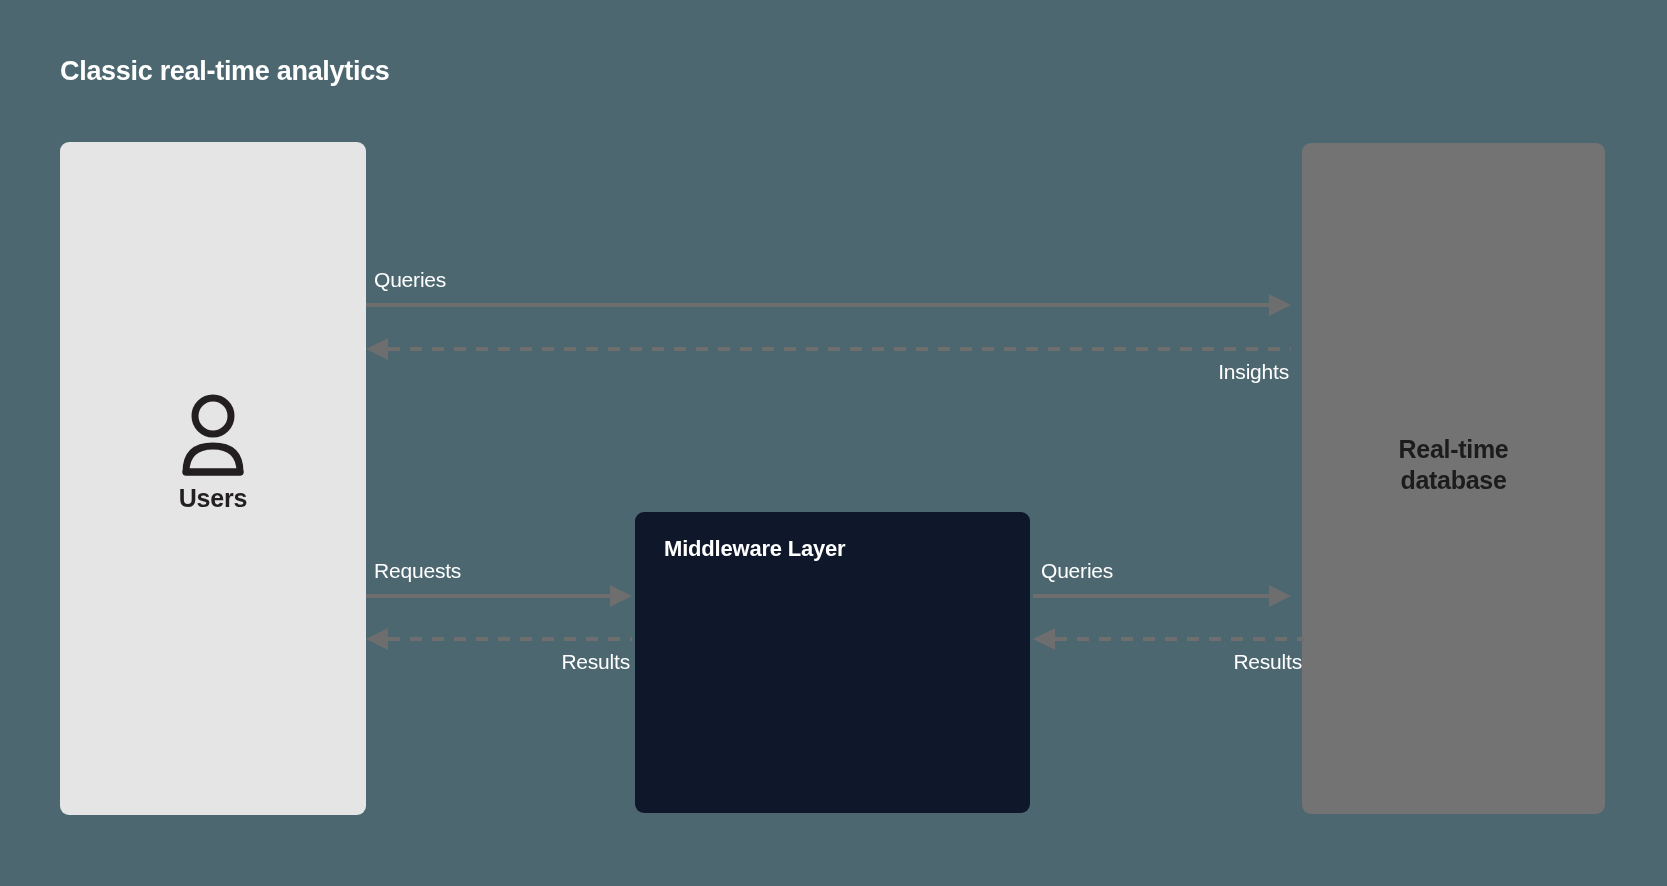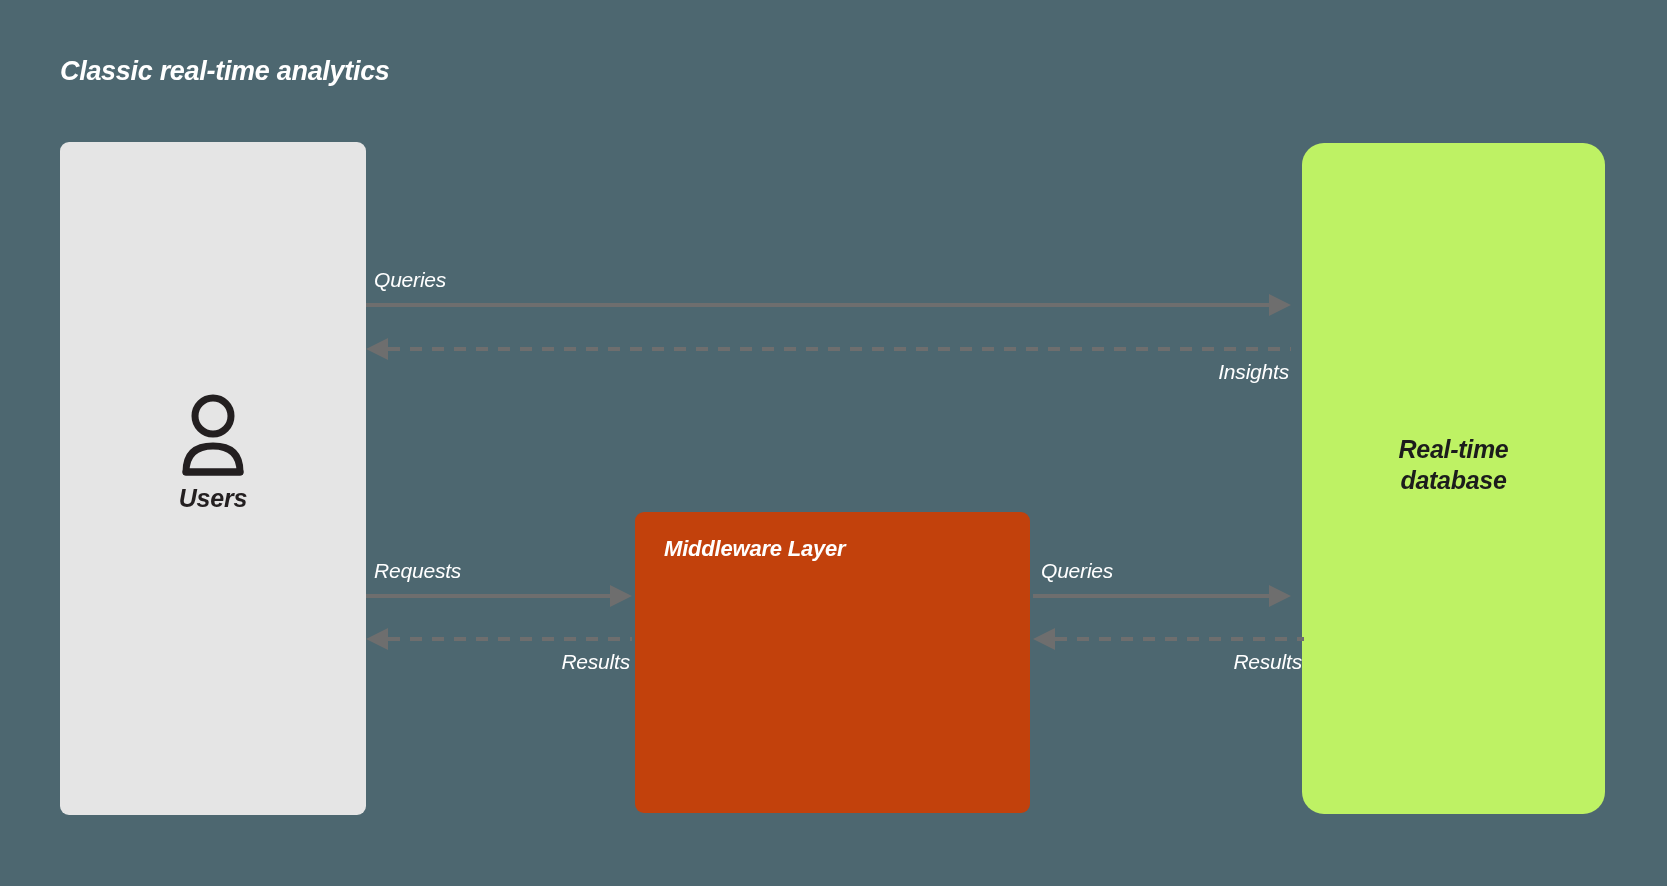--- a/index.html
+++ b/index.html
@@ -3,21 +3,21 @@
 <meta charset="utf-8">
 <style>
   * { margin:0; padding:0; box-sizing:border-box; }
   html, body { width:1667px; height:886px; }
   body {
     background:#4d6770;
     font-family:"Liberation Sans", sans-serif;
     overflow:hidden;
     position:relative;
   }
-  #canvas { position:absolute; inset:0;font-style:italic; }
+  #canvas { position:absolute; inset:0; }
 
   .title {
     position:absolute;
     left:60px; top:56px;
     font-size:27px;
     font-weight:bold;
     color:#ffffff;
     letter-spacing:-0.3px;
   }
 
@@ -37,34 +37,33 @@
   }
   .users-icon { width:74px; height:82px; display:block; }
   .users-label {
     font-size:25px; font-weight:bold;
     color:#231f20; letter-spacing:-0.2px;
   }
 
   .node-middleware {
     left:635px; top:512px;
     width:395px; height:301px;
-    background:#c2410c;
+    background:#0f172a;
   }
   .middleware-label {
     position:absolute;
     left:29px; top:24px;
     font-size:22px; font-weight:bold;
     color:#ffffff; letter-spacing:-0.2px;
   }
 
   .node-db {
     left:1302px; top:143px;
     width:303px; height:671px;
-    background:#bef264;
-    border-radius:22px;
+    background:#737373;
   }
   .db-label {
     position:absolute;
     left:0; right:0; top:291px;
     text-align:center;
     font-size:25px; font-weight:bold;
     color:#1c1c1c; line-height:1.24;
     letter-spacing:-0.3px;
   }
 

